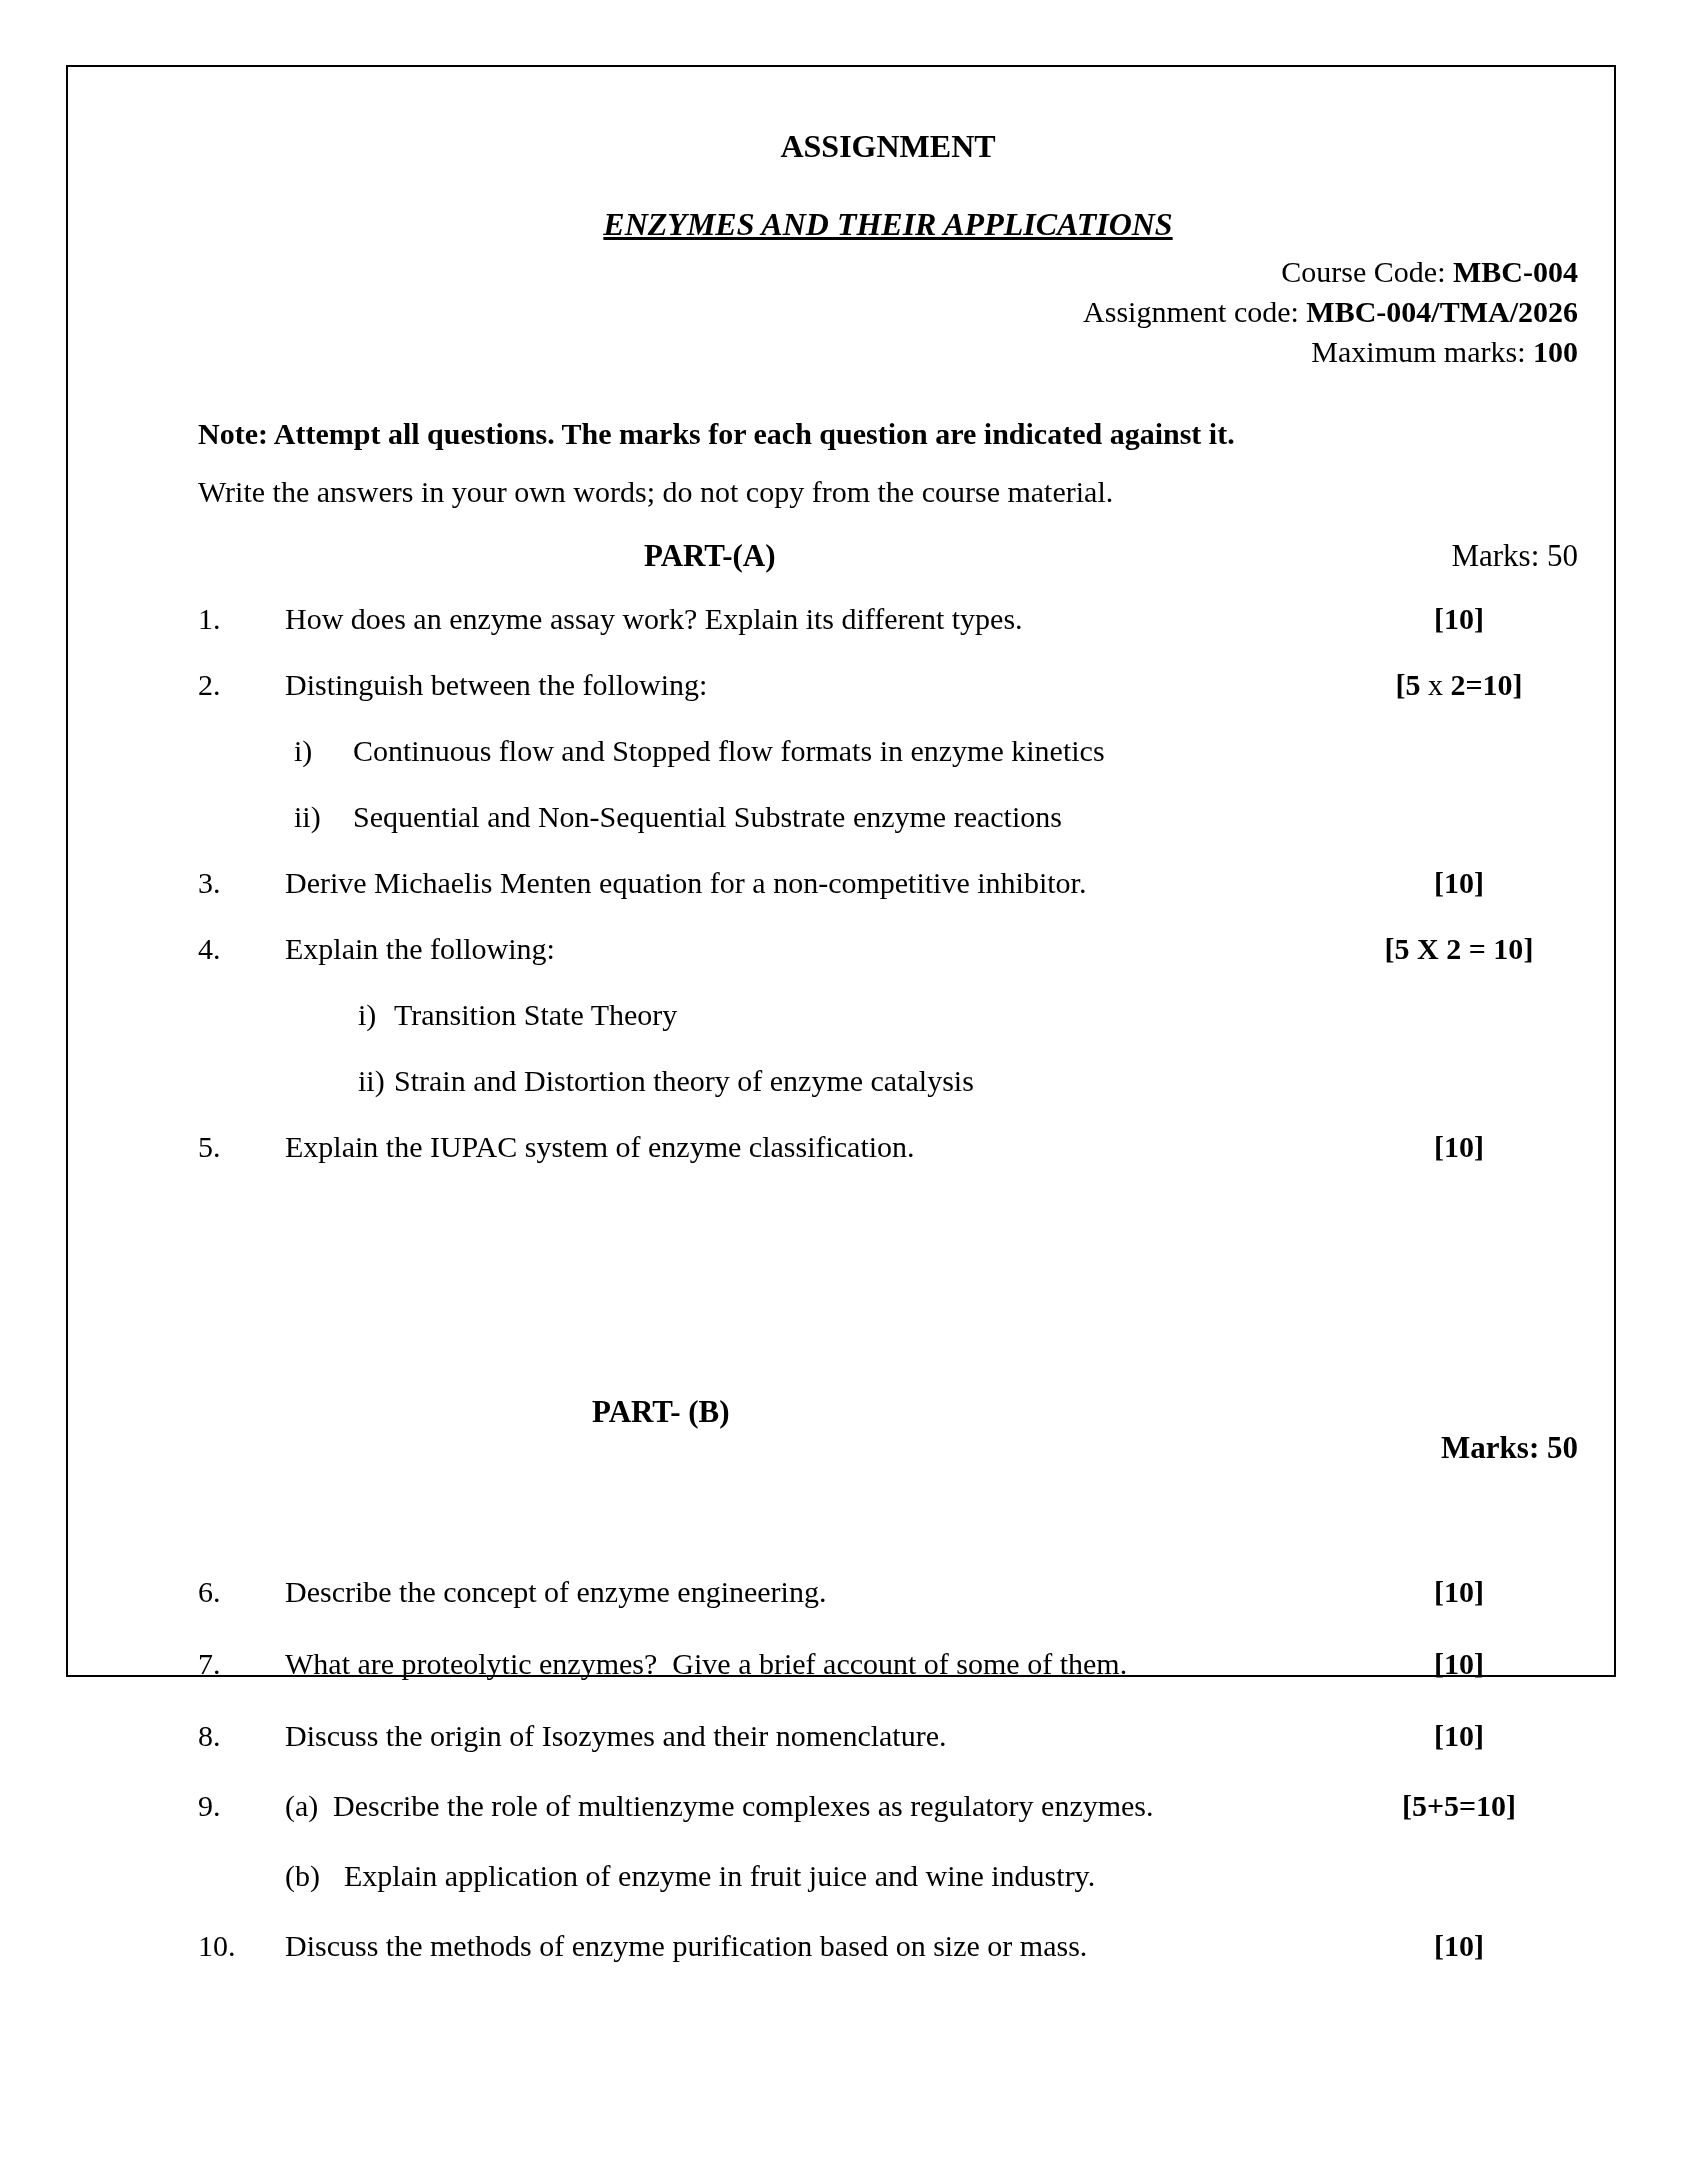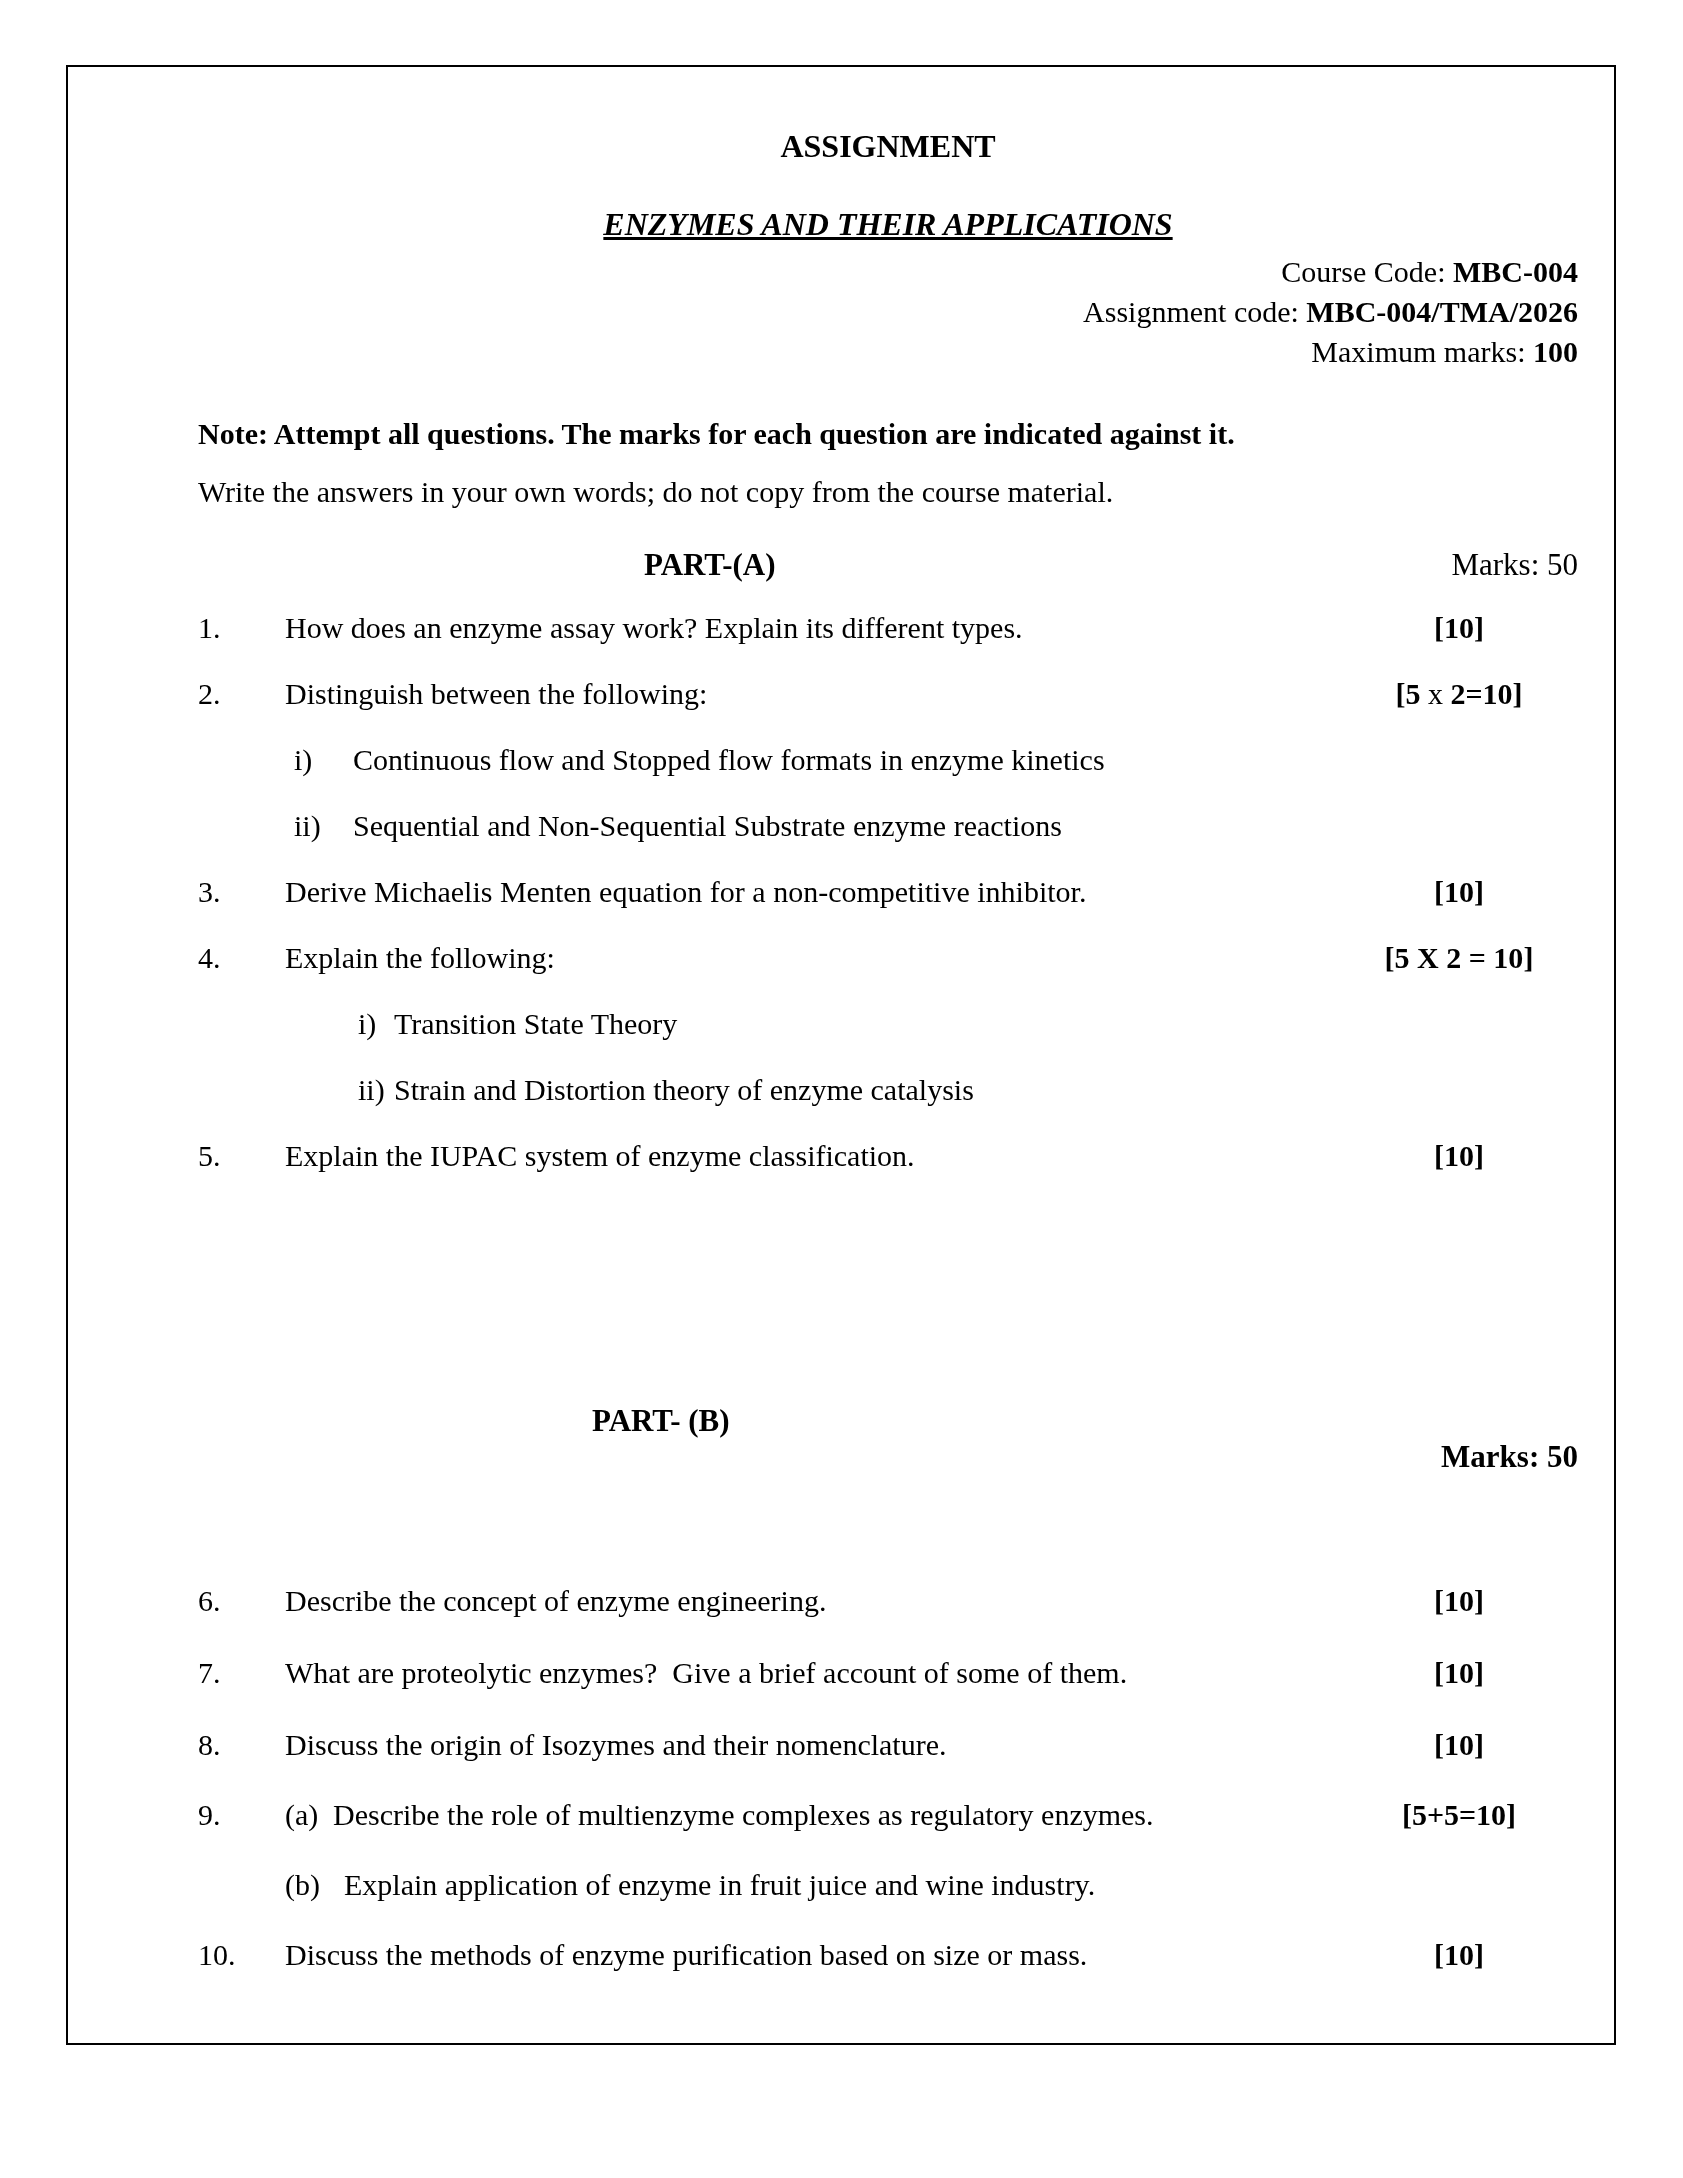--- a/index.html
+++ b/index.html
@@ -10,21 +10,21 @@
     height: 2178px;
     font-family: "Liberation Serif", "DejaVu Serif", serif;
     color: #000000;
     position: relative;
   }
   .page {
     position: absolute;
     left: 66px;
     top: 65px;
     width: 1550px;
-    height: 1980px;
+    height: 1612px;
     border: 2px solid #000000;
     box-sizing: border-box;
     padding: 0 36px 0 130px;
     background: #ffffff;
   }
   .doc-title {
     margin-top: 59px;
     text-align: center;
     font-weight: bold;
     font-size: 32px;
@@ -56,21 +56,21 @@
     margin-top: 22px;
     font-size: 30px;
     line-height: 36px;
   }
   .part-row {
     display: flex;
     font-size: 31px;
     line-height: 36px;
     align-items: baseline;
   }
-  .part-row.part-a { margin-top: 37px; text-align: right; }
+  .part-row.part-a { margin-top: 28px; text-align: right; }
   .part-row.part-b { margin-top: 230px; flex-direction: column; }
   .part-title { font-weight: bold; }
   .part-a .part-title { margin-left: 446px; }
   .part-b .part-title { margin-left: 394px; }
   .part-marks { margin-left: auto; }
   .part-b .part-marks { font-weight: bold; }
   .qrow {
     display: flex;
     font-size: 30px;
     line-height: 34px;

